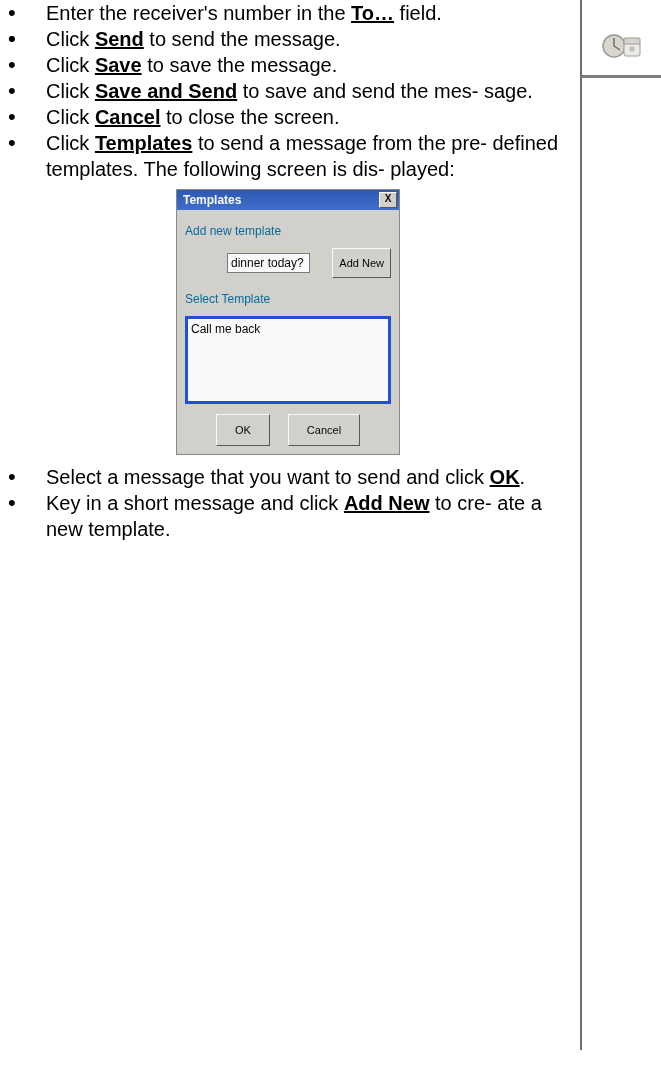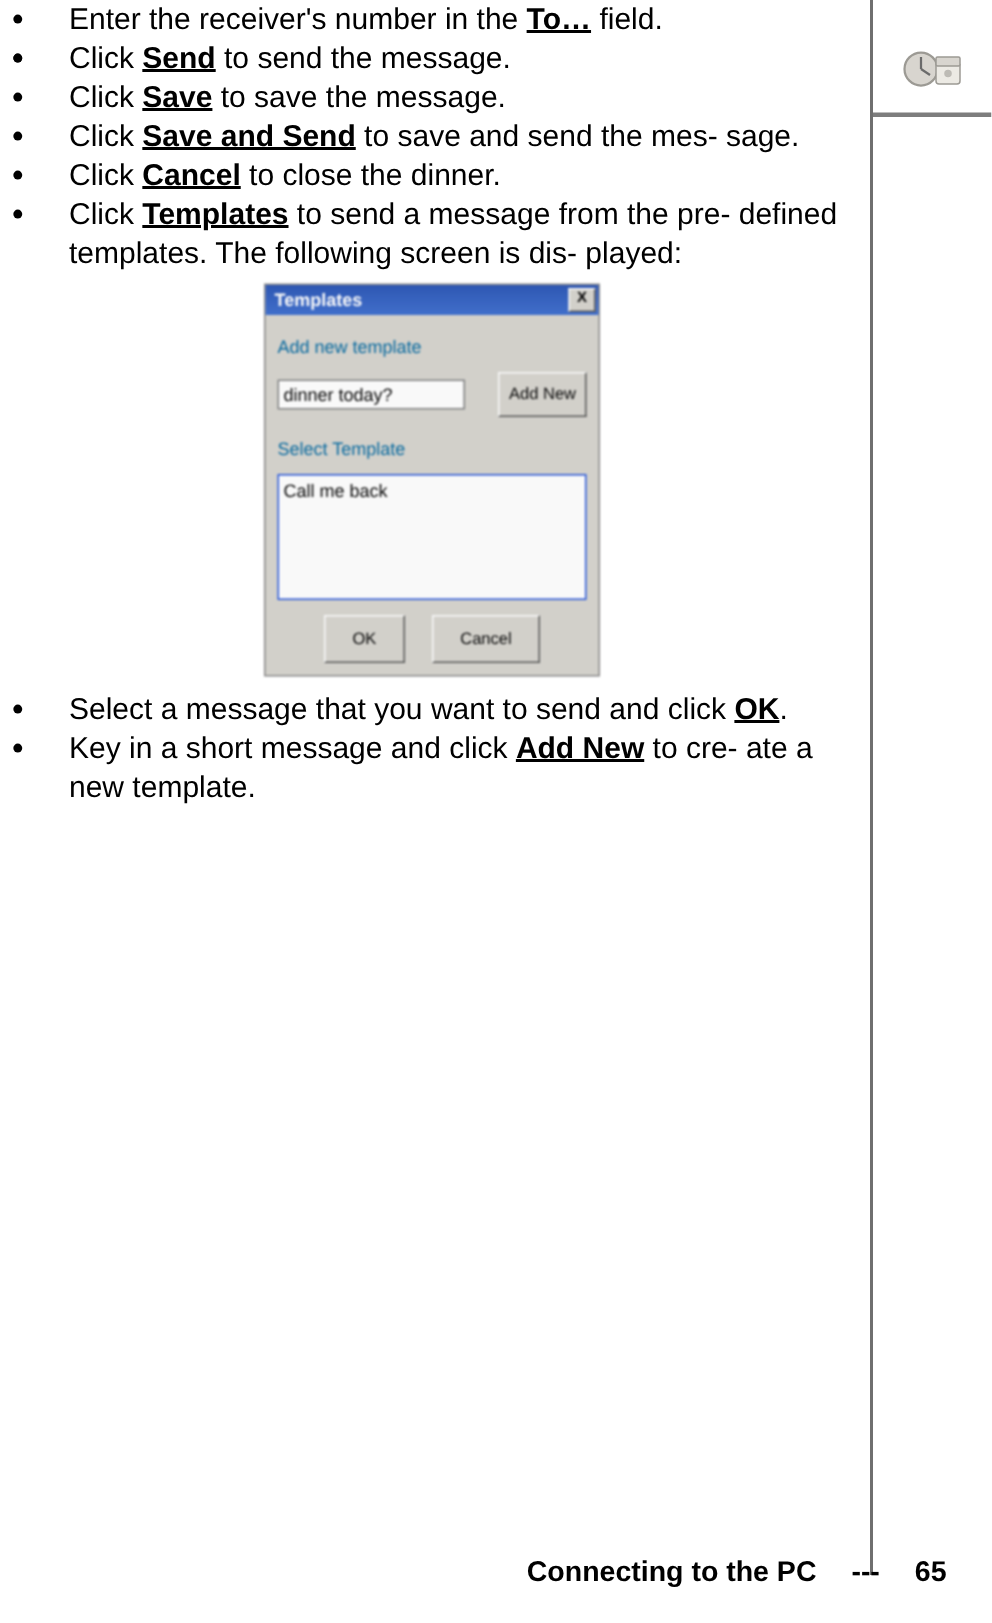--- a/index.html
+++ b/index.html
@@ -94,31 +94,31 @@
   .t-close {
     width: 16px; height: 14px;
     background: #d6d4ce;
     border: 1px solid #fff;
     border-right-color:#555; border-bottom-color:#555;
     font-size: 10px; line-height: 12px;
     text-align: center; color:#000; font-weight: bold;
   }
   .t-body { padding: 6px 8px 8px 8px; }
   .t-label { color:#0369a1; margin: 2px 0 4px 0; font-size: 12px; }
-  .t-row { display:flex; gap:22px; align-items:center; }
+  .t-row { display:flex; gap:22px; align-items:center;margin-left:42px; }
   .t-input {
     flex:1; height:18px; border:1px solid #7a7a7a; background:#fff;
     font-size:12px; padding:0 3px; line-height:18px; min-width:0;
   }
   .t-btn {
     border:1px solid #fff; border-right-color:#555; border-bottom-color:#555;
     background:#d6d4ce; padding:1px 6px; font-size:11px; white-space:nowrap;
   }
   .t-list {
-    margin-top:4px; height:78px; border:1px solid #1d4ed8; background:#fff;
+    margin-top:4px; height:78px; border:3px solid #1d4ed8; background:#fff;
     padding:2px 3px; font-size:12px; line-height:16px;
   }
   .t-actions {
     display:flex; justify-content:center; gap:18px;
     margin-top:10px;
   }
   .t-actions .t-btn { padding:2px 18px; }
 
   .footer {
     position: absolute;
@@ -168,21 +168,21 @@
       <span>Click </span><span class="b">Save</span><span> to save the message.</span>
     </p>
 
     <p class="item">
       <span class="dot">•</span>
       <span>Click </span><span class="b">Save and Send</span><span> to save and send the mes- sage.</span>
     </p>
 
     <p class="item">
       <span class="dot">•</span>
-      <span>Click </span><span class="b">Cancel</span><span> to close the dinner.</span>
+      <span>Click </span><span class="b">Cancel</span><span> to close the screen.</span>
     </p>
 
     <p class="item">
       <span class="dot">•</span>
       <span>Click </span><span class="b">Templates</span><span> to send a message from the pre- defined templates. The following screen is dis- played:</span>
     </p>
 
     <div class="templates-wrap">
       <div class="templates">
         <div class="t-titlebar">
@@ -212,18 +212,13 @@
       <span>Select a message that you want to send and click </span><span class="b">OK</span><span>.</span>
     </p>
 
     <p class="item">
       <span class="dot">•</span>
       <span>Key in a short message and click </span><span class="b">Add New</span><span> to cre- ate a new template.</span>
     </p>
 
   </div>
 
-  <div class="footer">
-    <span>Connecting to the PC</span>
-    <span class="sep">---</span>
-    <span>65</span>
-  </div>
 </div>
 
 </body></html>

